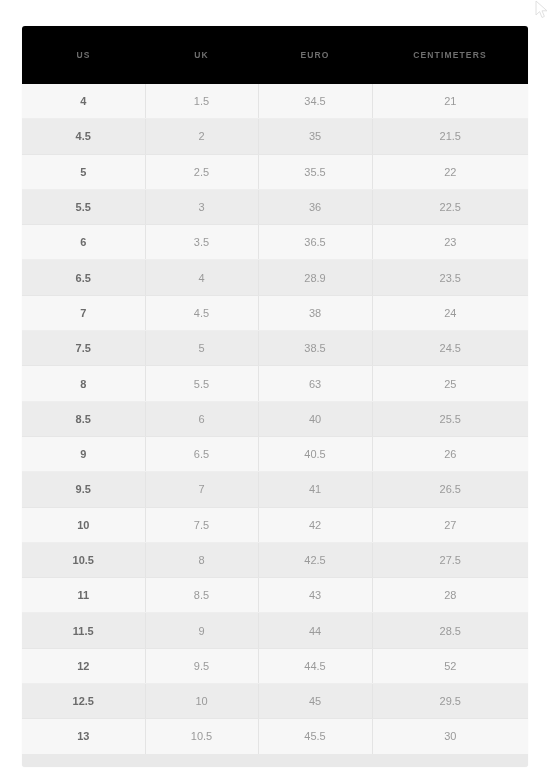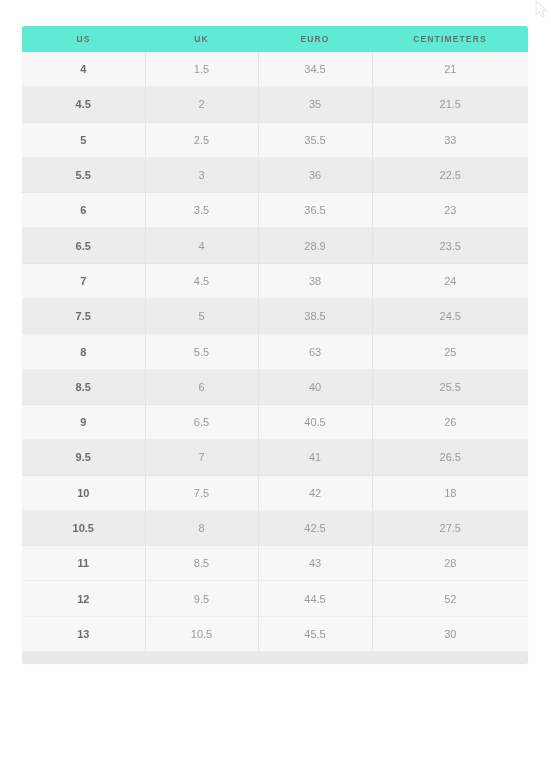--- a/index.html
+++ b/index.html
@@ -41,29 +41,29 @@
     width: 506px;
     table-layout: fixed;
   }
 
   table.size-table col.c-us    { width: 123px; }
   table.size-table col.c-uk    { width: 113px; }
   table.size-table col.c-euro  { width: 114px; }
   table.size-table col.c-cm    { width: 156px; }
 
   thead th {
-    background: #5eead4;
+    background: #000000;
     color: #6e6e6e;
     font-size: 8.5px;
     font-weight: bold;
     letter-spacing: 1.15px;
     text-transform: uppercase;
     text-align: center;
     height: 26px;
-    padding: 0;
+    padding: 16px;
     border: none;
     font-family: "Liberation Sans", sans-serif;
     margin-top: 23px;
   }
 
   tbody td {
     height: 34.3px;
     padding: 0;
     text-align: center;
     vertical-align: middle;
@@ -137,21 +137,21 @@
           <tr class="row-even">
             <td class="col-us">4.5</td>
             <td class="col-uk">2</td>
             <td class="col-euro">35</td>
             <td class="col-centimeters">21.5</td>
           </tr>
           <tr class="row-odd">
             <td class="col-us">5</td>
             <td class="col-uk">2.5</td>
             <td class="col-euro">35.5</td>
-            <td class="col-centimeters">33</td>
+            <td class="col-centimeters">22</td>
           </tr>
           <tr class="row-even">
             <td class="col-us">5.5</td>
             <td class="col-uk">3</td>
             <td class="col-euro">36</td>
             <td class="col-centimeters">22.5</td>
           </tr>
           <tr class="row-odd">
             <td class="col-us">6</td>
             <td class="col-uk">3.5</td>
@@ -197,40 +197,52 @@
           <tr class="row-even">
             <td class="col-us">9.5</td>
             <td class="col-uk">7</td>
             <td class="col-euro">41</td>
             <td class="col-centimeters">26.5</td>
           </tr>
           <tr class="row-odd">
             <td class="col-us">10</td>
             <td class="col-uk">7.5</td>
             <td class="col-euro">42</td>
-            <td class="col-centimeters">18</td>
+            <td class="col-centimeters">27</td>
           </tr>
           <tr class="row-even">
             <td class="col-us">10.5</td>
             <td class="col-uk">8</td>
             <td class="col-euro">42.5</td>
             <td class="col-centimeters">27.5</td>
           </tr>
           <tr class="row-odd">
             <td class="col-us">11</td>
             <td class="col-uk">8.5</td>
             <td class="col-euro">43</td>
             <td class="col-centimeters">28</td>
           </tr>
+          <tr class="row-even">
+            <td class="col-us">11.5</td>
+            <td class="col-uk">9</td>
+            <td class="col-euro">44</td>
+            <td class="col-centimeters">28.5</td>
+          </tr>
           <tr class="row-odd">
             <td class="col-us">12</td>
             <td class="col-uk">9.5</td>
             <td class="col-euro">44.5</td>
             <td class="col-centimeters">52</td>
           </tr>
+          <tr class="row-even">
+            <td class="col-us">12.5</td>
+            <td class="col-uk">10</td>
+            <td class="col-euro">45</td>
+            <td class="col-centimeters">29.5</td>
+          </tr>
           <tr class="row-odd">
             <td class="col-us">13</td>
             <td class="col-uk">10.5</td>
             <td class="col-euro">45.5</td>
             <td class="col-centimeters">30</td>
           </tr>
         </tbody>
     </table>
     <div id="chart-footer"></div>
   </div>

